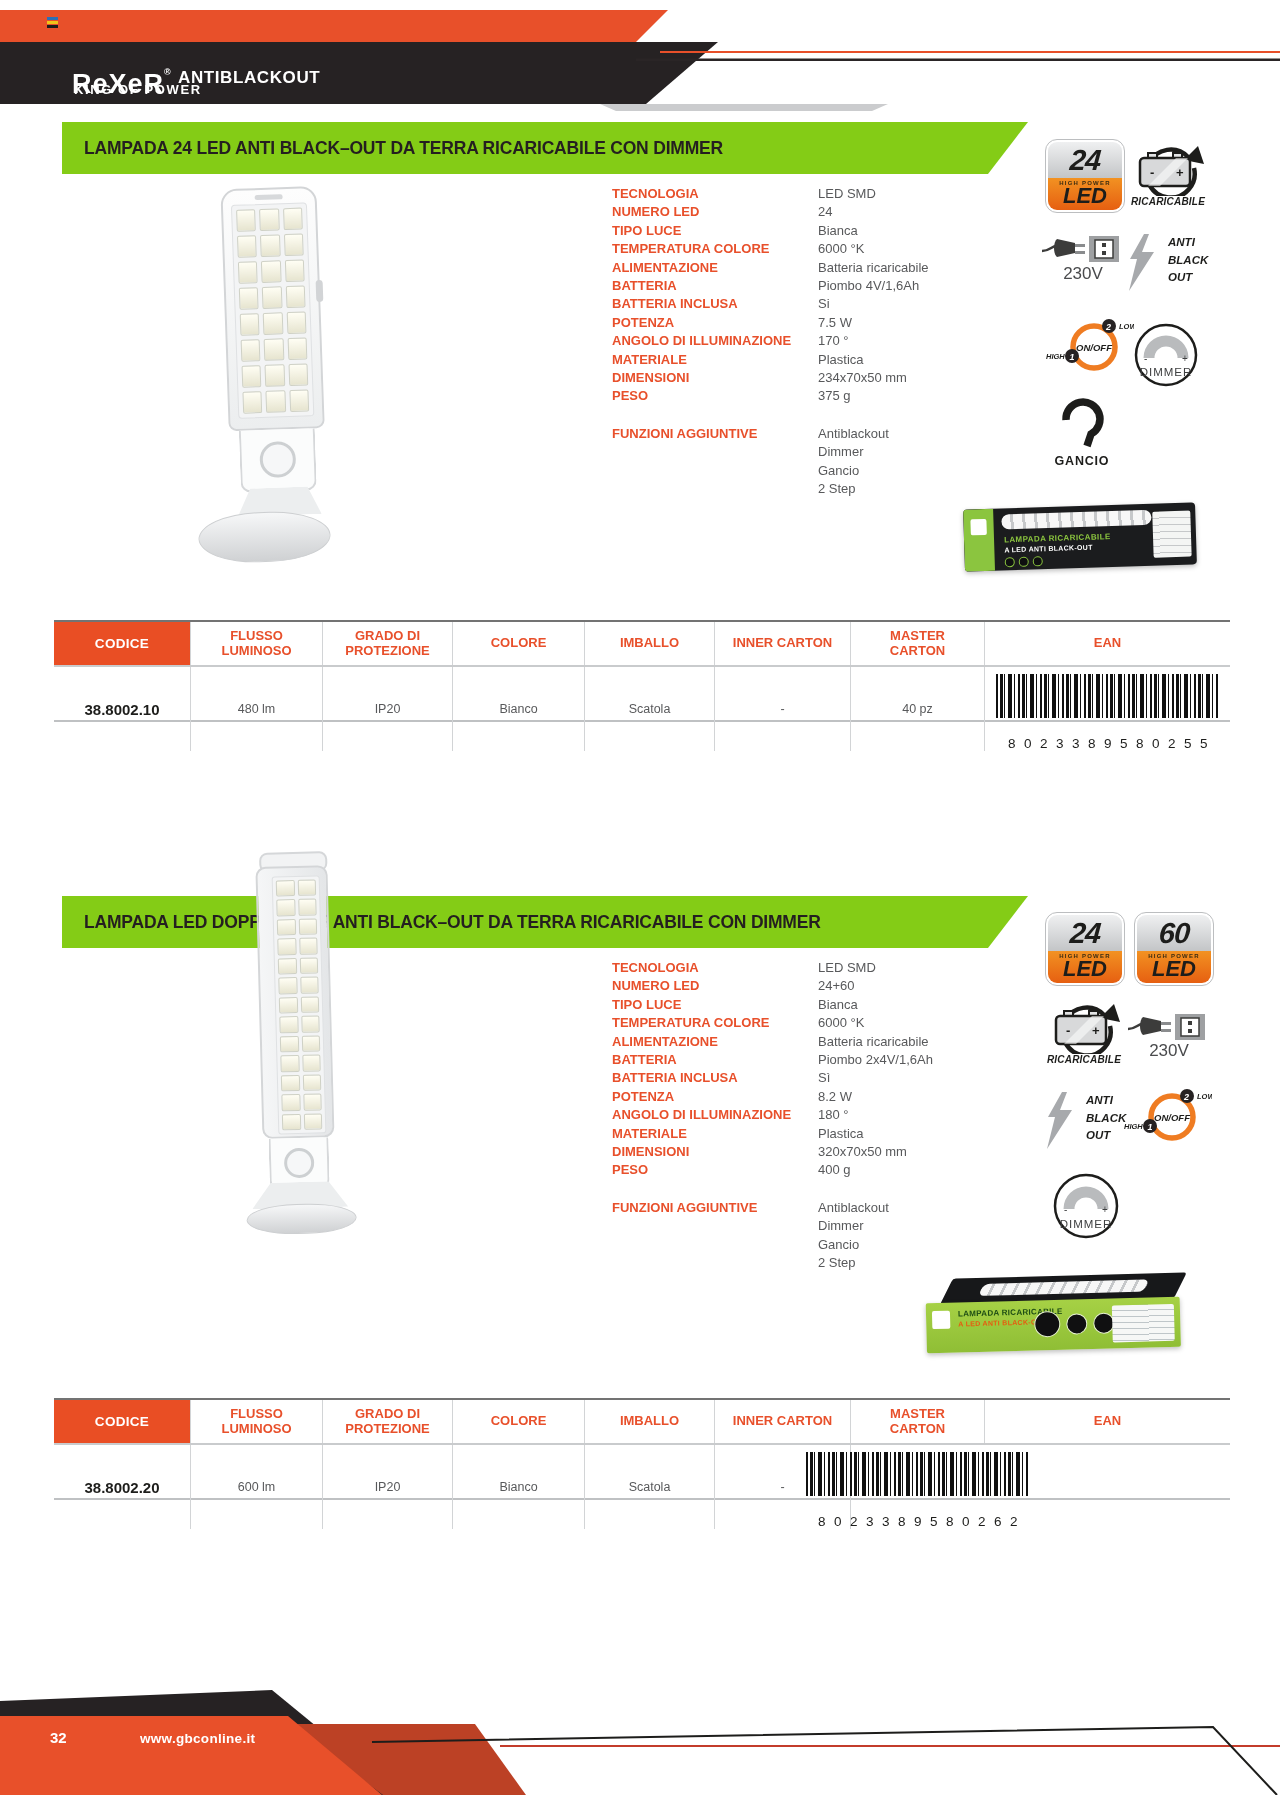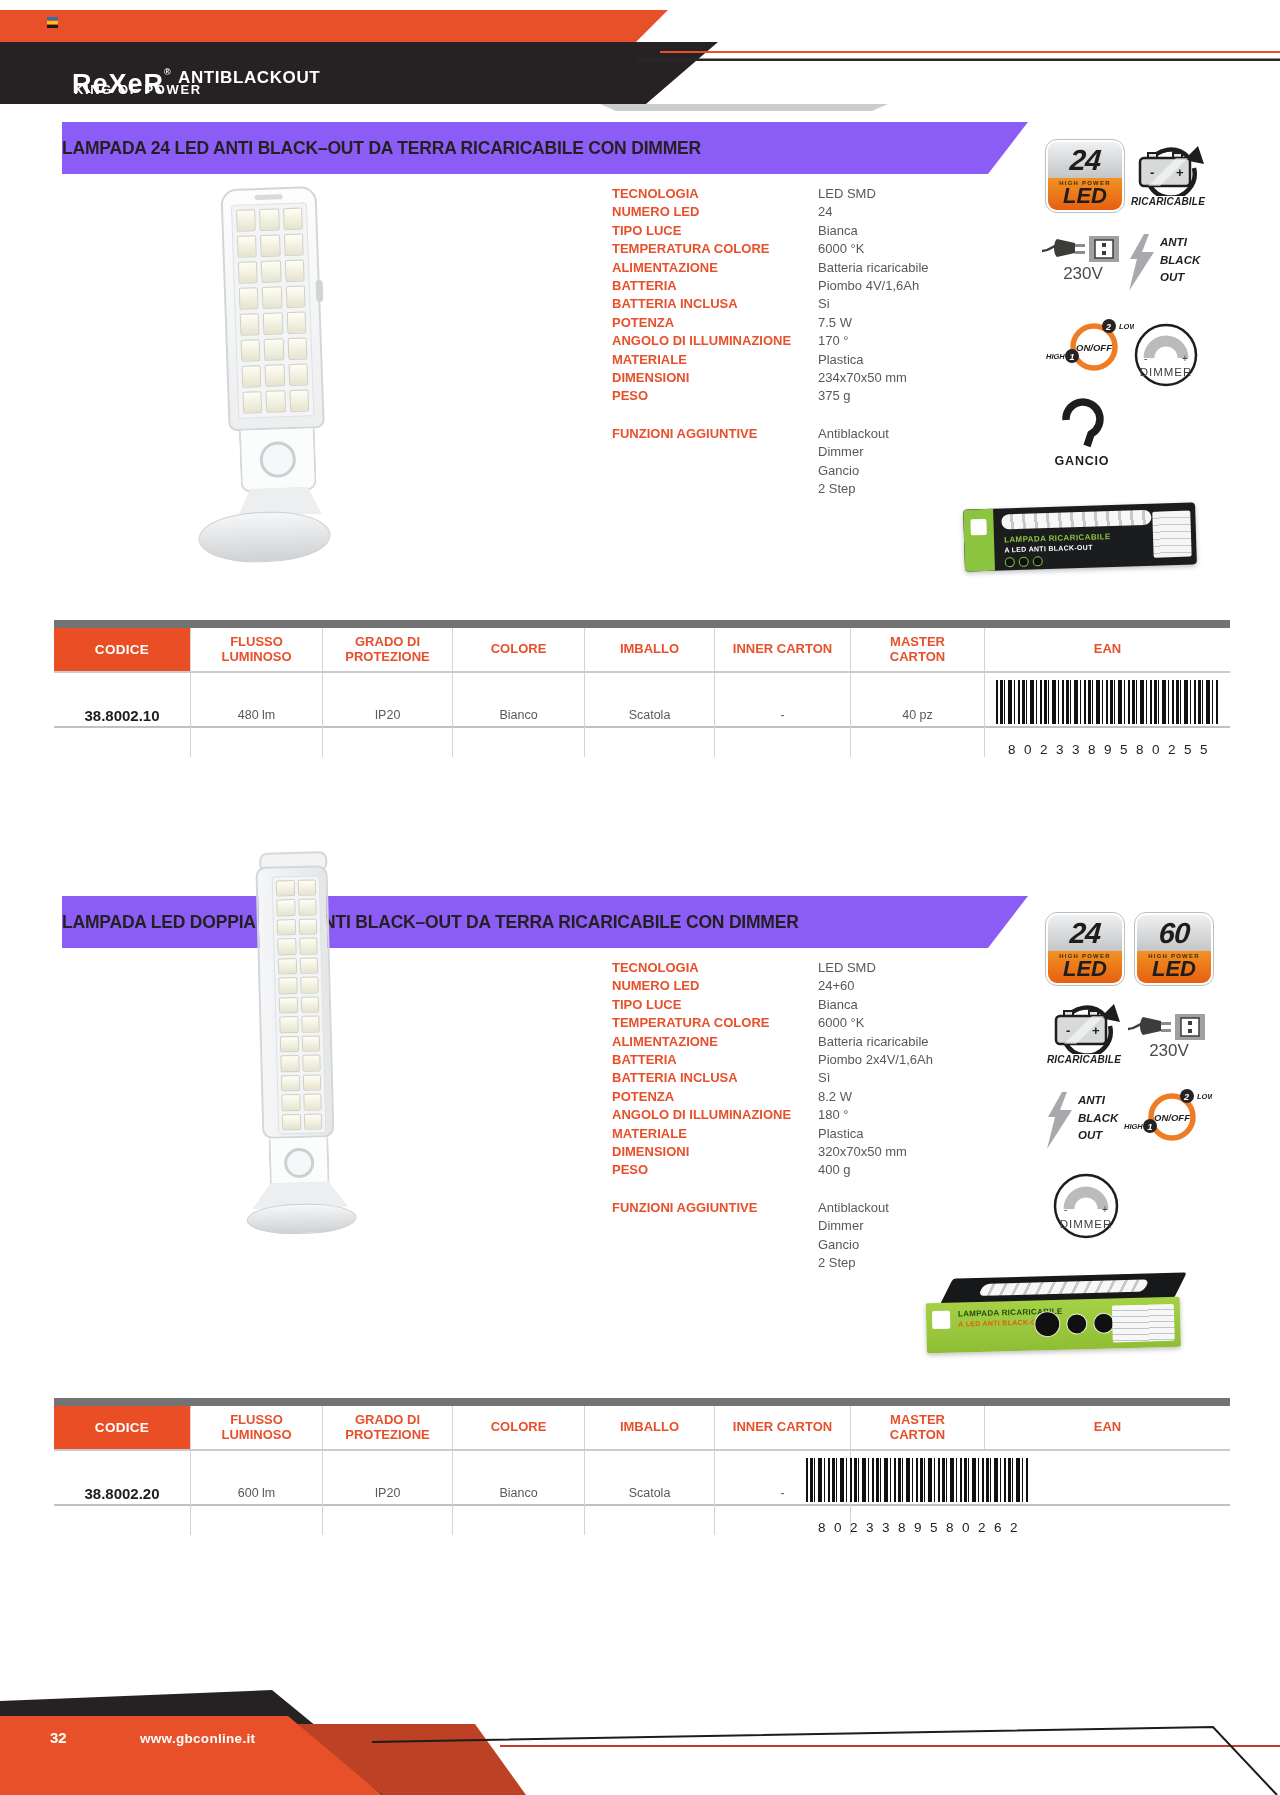--- a/index.html
+++ b/index.html
@@ -14,23 +14,23 @@
   .regmark i{display:block;height:3px;margin-bottom:1px}
   .brand{position:absolute;left:72px;top:58px;color:#fff;font-weight:900;
          font-size:27px;letter-spacing:1px;line-height:28px}
   .brand sup{font-size:9px;vertical-align:18px;letter-spacing:0}
   .tagline{position:absolute;left:74px;top:82px;color:#fff;font-weight:700;
            font-size:13px;letter-spacing:1.6px}
   .section-title{position:absolute;left:178px;top:68px;color:#fff;font-weight:900;
                  font-size:17px;letter-spacing:.6px}
 
   
-  .pbar{position:absolute;left:62px;width:966px;height:52px;background:#8b5cf6;
+  .pbar{position:absolute;left:62px;width:966px;height:52px;background:#84cc16;
         clip-path:polygon(0 0,100% 0,calc(100% - 40px) 100%,0 100%);
-        display:flex;align-items:center;box-sizing:border-box;
+        display:flex;align-items:center;padding-left:22px;box-sizing:border-box;
         font-weight:700;font-size:17.5px;color:#241F20;letter-spacing:-.2px;
         transform-origin:left center}
 
   
   .specs{position:absolute;left:612px;width:430px;font-size:13px;line-height:18.4px}
   .spec-row{display:flex}
   .spec-label{width:206px;color:#E8502B;font-weight:700;flex:none}
   .spec-value{color:#58595B}
   .funcs{display:flex;margin-top:19px}
   .funcs .spec-label{flex:none}
@@ -45,21 +45,21 @@
   .badge-num{font-size:29px;font-weight:900;font-style:italic;color:#1d1d1b;
              transform:skewX(-4deg);letter-spacing:-1px}
   .badge-bot{flex:1;background:linear-gradient(180deg,#F29222,#E65F11);text-align:center}
   .badge-hp{font-size:6px;font-weight:700;color:#3a2c12;letter-spacing:1.2px;
             display:block;margin-top:2px}
   .badge-led{font-size:22px;font-weight:900;font-style:italic;color:#1d1d1b;
              display:block;line-height:20px;letter-spacing:0}
   .ic-label{position:absolute;text-align:center;font-weight:900;font-style:italic;
             color:#1d1d1b;font-size:10px;letter-spacing:.2px}
   .v-label{position:absolute;text-align:center;color:#4a4b4d;font-size:17px}
-  .anti{position:absolute;display:flex;gap:4px}
+  .anti{position:absolute;display:flex;gap:12px}
   .anti-txt{font-size:11.5px;font-weight:900;font-style:italic;color:#1d1d1b;line-height:17.5px}
   .gancio-txt{position:absolute;text-align:center;font-weight:700;color:#1d1d1b;
               font-size:12.5px;letter-spacing:.8px}
 
   
   .lamp1{position:absolute;left:193px;top:188px;width:140px;height:382px;transform:rotate(-2deg)}
   .l1-head{position:absolute;left:34px;top:0;width:96px;height:242px;box-sizing:border-box;
            background:linear-gradient(180deg,#fdfdfd,#eceeef);border:2px solid #d3d5d7;
            border-radius:16px 16px 8px 8px}
   .l1-slot{position:absolute;left:32px;top:5px;width:28px;height:5px;border-radius:3px;background:#d7d9db}
@@ -115,21 +115,21 @@
   .pb2-t2{position:absolute;left:32px;top:18px;font-size:7px;font-weight:900;color:#e65c10;letter-spacing:.3px}
   .pb2-dots{position:absolute;left:108px;top:11px;display:flex;gap:6px;align-items:center}
   .pb2-dots i{border-radius:50%;background:#101011;border:1.5px solid #e8f3d2;display:block}
   .pb2-dots i:nth-child(1){width:24px;height:24px}
   .pb2-dots i:nth-child(2){width:19px;height:19px}
   .pb2-dots i:nth-child(3){width:19px;height:19px}
   .pb2-panel{position:absolute;right:6px;top:7px;width:62px;height:37px;border-radius:2px;
          background:repeating-linear-gradient(180deg,#f6f7f6 0 5px,#bfc6c9 5px 6px)}
 
   
-  .ptable{position:absolute;left:54px;width:1176px;border-top:8px solid #737373;
+  .ptable{position:absolute;left:54px;width:1176px;border-top:2px solid #737373;
           border-bottom:2px solid #BFC1C3}
   .trow{display:grid;grid-template-columns:136px 132px 130px 132px 130px 136px 134px 246px}
   .trow .cell{display:flex;align-items:center;justify-content:center;text-align:center;
               border-left:1px solid #D2D4D6}
   .trow .cell:first-child{border-left:none}
   .th{height:43px;border-bottom:2px solid #C9CBCD}
   .th .cell{color:#E8502B;font-weight:700;font-size:13px;line-height:1.15;padding:0 10px}
   .th .cell.codice{background:#E94E24;color:#fff;font-size:13.5px;letter-spacing:.3px}
   .td{height:53px}
   .td .cell{font-size:12.5px;color:#58595B}

